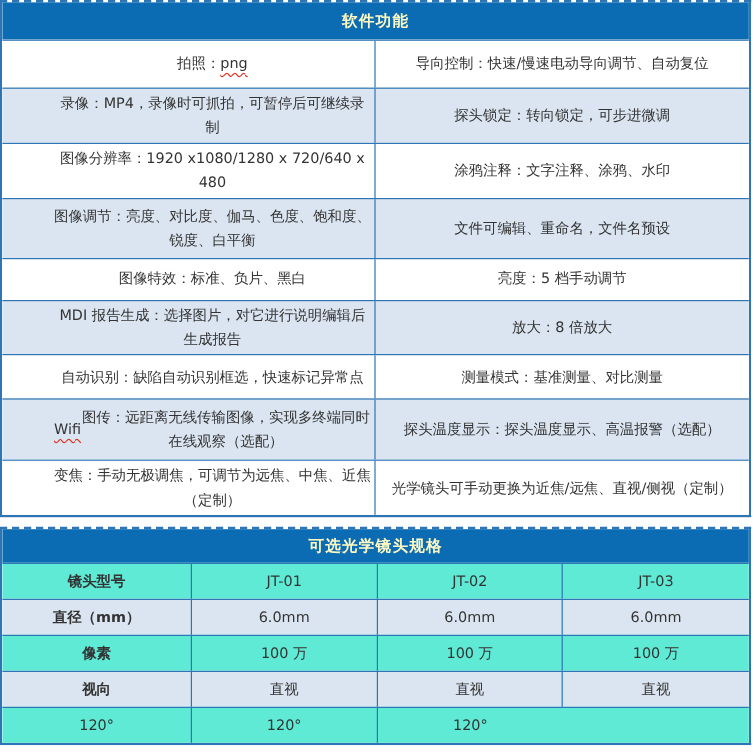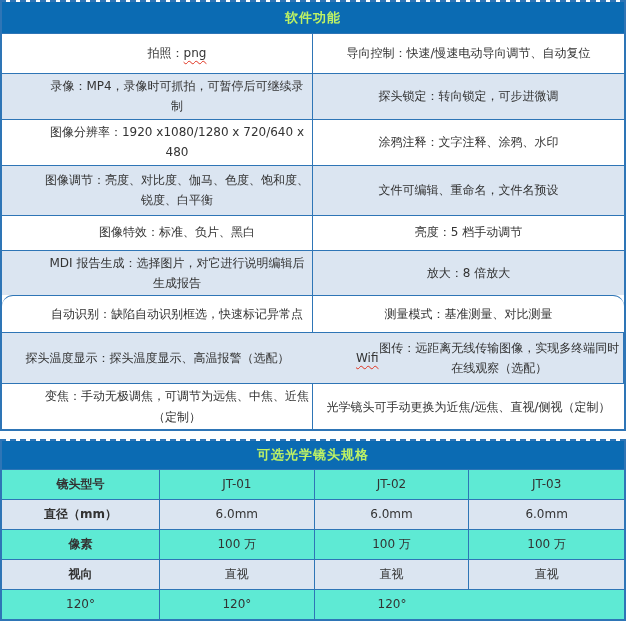--- a/index.html
+++ b/index.html
@@ -13,21 +13,21 @@
 
   .tbl {
     border-left: 2px solid #2e75b6;
     border-right: 2px solid #2e75b6;
     border-bottom: 2px solid #2e75b6;
     border-top: 2px dashed #2e75b6;
     background: #ffffff;
   }
   .thead {
     background: #0b6bb3;
-    color: #bef264;
+    color: #fef9c3;
     font-weight: bold;
     font-size: 13px;
     text-align: center;
     display: flex;
     align-items: center;
     justify-content: center;
     min-height: 31px;
     letter-spacing: 1px;
   }
   .tbl2 .thead { min-height: 28px; }
@@ -39,21 +39,21 @@
     border-top: 1px solid #2e75b6;
     background: #ffffff;
   }
   .tbl1 .trow:nth-of-type(even) { background: #dbe5f1; }
   .tbl1 .trow:nth-of-type(1) { min-height: 40px; }
   .tbl1 .trow:nth-of-type(2) { min-height: 35px; }
   .tbl1 .trow:nth-of-type(3) { min-height: 35px; }
   .tbl1 .trow:nth-of-type(4) { min-height: 50px; }
   .tbl1 .trow:nth-of-type(5) { min-height: 35px; }
   .tbl1 .trow:nth-of-type(6) { min-height: 38px; }
-  .tbl1 .trow:nth-of-type(7) { min-height: 37px; border-radius: 11px; }
+  .tbl1 .trow:nth-of-type(7) { min-height: 37px; }
   .tbl1 .trow:nth-of-type(8) { min-height: 51px; }
   .tbl1 .trow:nth-of-type(9) { min-height: 37px; }
 
   .tcell {
     display: flex;
     align-items: center;
     justify-content: center;
     text-align: center;
     font-size: 12px;
     line-height: 1.7;
@@ -123,26 +123,26 @@
       <div class="tcell leftcol">MDI 报告生成：选择图片，对它进行说明编辑后生成报告</div>
       <div class="tcell">放大：8 倍放大</div>
     </div>
 
     <div class="trow">
       <div class="tcell leftcol">自动识别：缺陷自动识别框选，快速标记异常点</div>
       <div class="tcell">测量模式：基准测量、对比测量</div>
     </div>
 
     <div class="trow">
-      <div class="tcell">探头温度显示：探头温度显示、高温报警（选配）</div>
       <div class="tcell leftcol">
           <span></span>
           <span class="sq">Wifi</span>
           <span> 图传：远距离无线传输图像，实现多终端同时在线观察（选配）</span>
         </div>
+      <div class="tcell">探头温度显示：探头温度显示、高温报警（选配）</div>
     </div>
 
     <div class="trow">
       <div class="tcell leftcol">变焦：手动无极调焦，可调节为远焦、中焦、近焦（定制）</div>
       <div class="tcell">光学镜头可手动更换为近焦/远焦、直视/侧视（定制）</div>
     </div>
   </section>
 
   <section class="tbl tbl2">
     <header class="thead">可选光学镜头规格</header>

